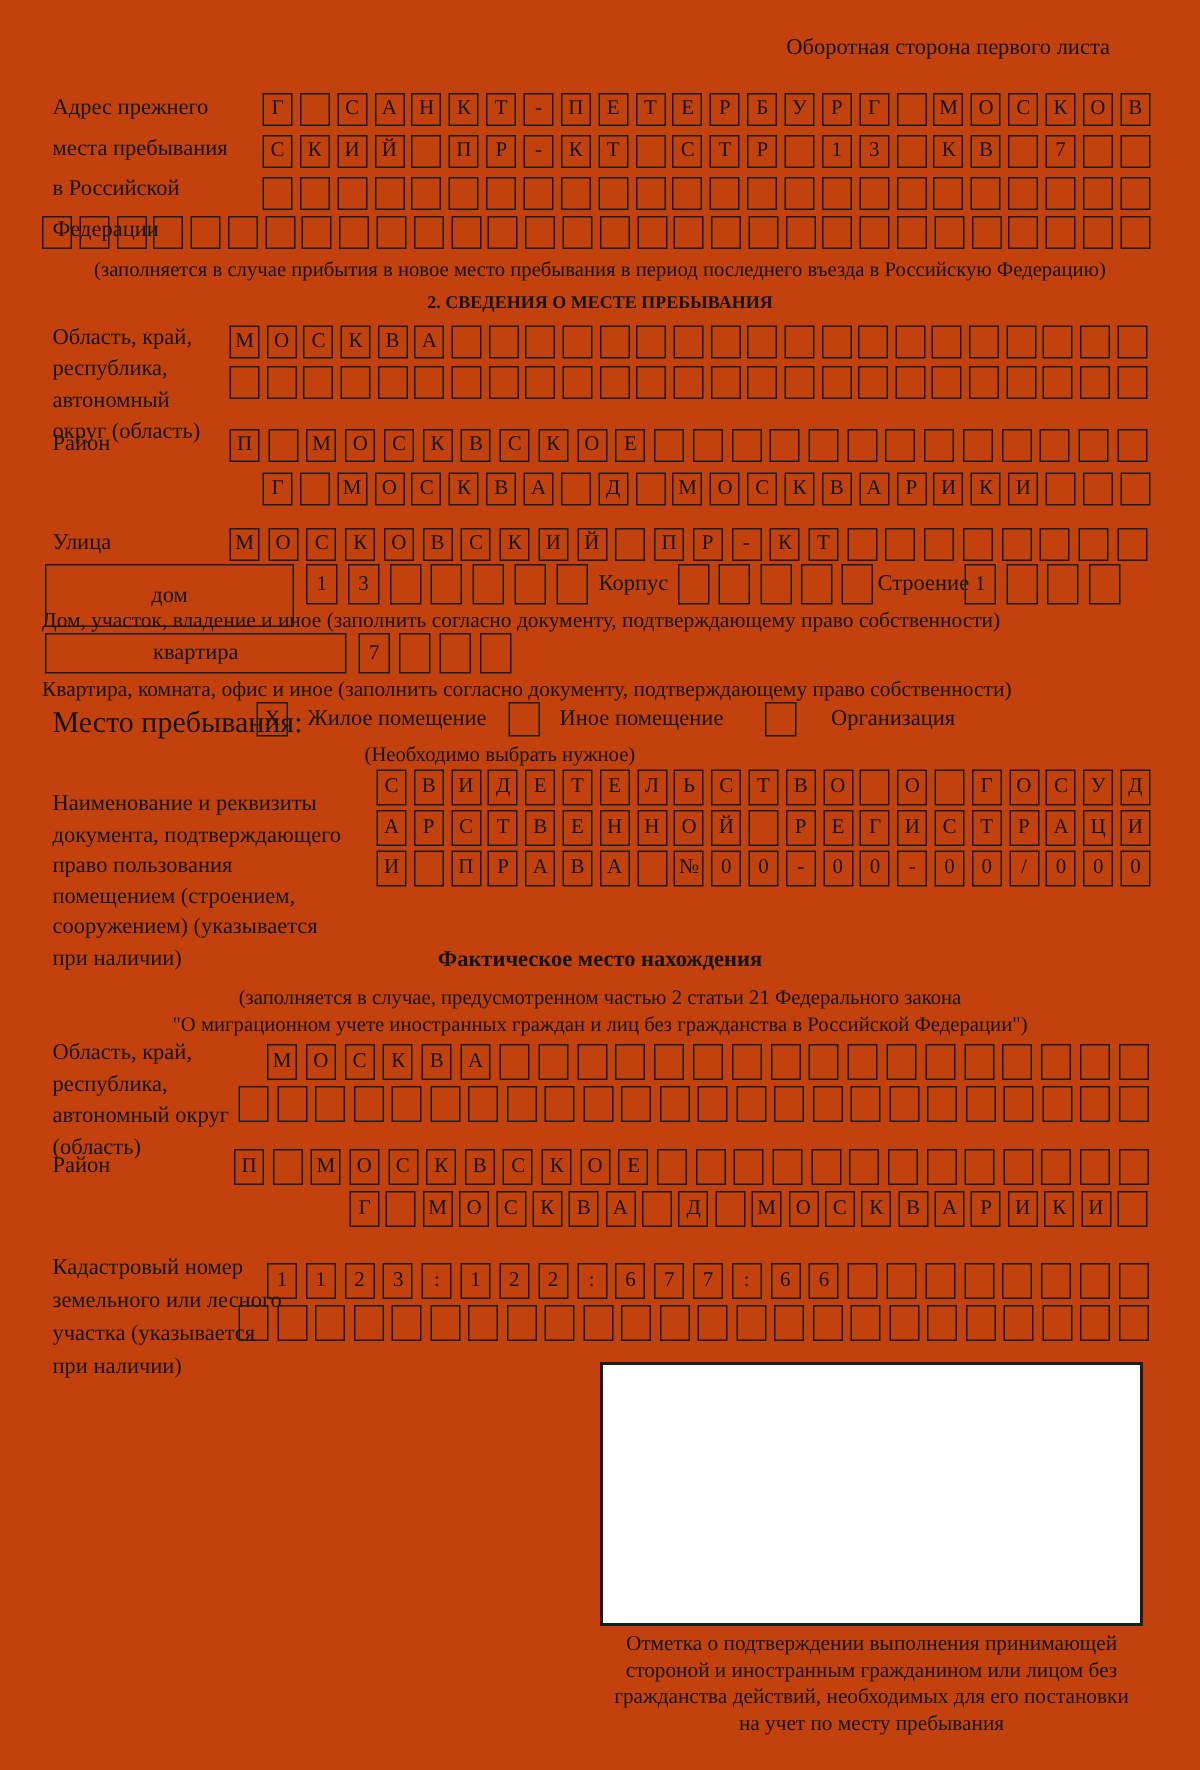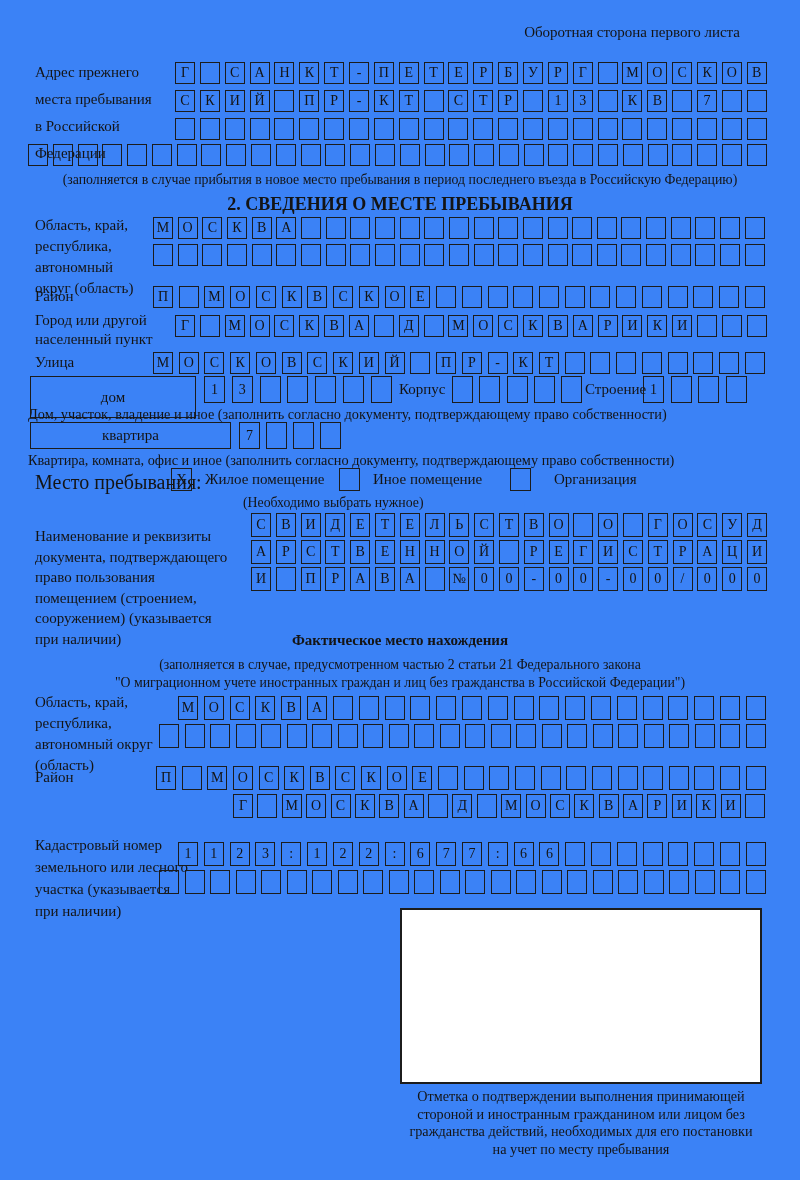--- a/index.html
+++ b/index.html
@@ -1,16 +1,16 @@
 <!DOCTYPE html>
 <html><head>
 <meta charset="utf-8">
 <style>
   html,body{margin:0;padding:0;background:#fff;}
-  .page{position:relative;width:800px;height:1180px;background:#3b82f6;overflow:hidden;
+  .page{position:relative;width:800px;height:1180px;background:#c2410c;overflow:hidden;
         font-family:"Liberation Serif","DejaVu Serif",serif;color:#141414;}
   .abs{position:absolute;}
   .lbl{white-space:pre-line;font-size:15px;line-height:26px;}
   .note{font-size:13.8px;white-space:nowrap;}
   .center{text-align:center;}
   .b{font-weight:bold;}
   .cellrow{position:absolute;display:flex;justify-content:space-between;}
   .cell{flex:0 0 20px;height:22px;border:1.7px solid #1c1c1c;box-sizing:border-box;
         display:flex;align-items:center;justify-content:center;font-size:14px;line-height:1;}
   .tall .cell{height:24px;}
@@ -138,21 +138,21 @@
       <span class="cell"></span>
       <span class="cell"></span>
       <span class="cell"></span>
       <span class="cell"></span>
       <span class="cell"></span>
       <span class="cell"></span>
       <span class="cell"></span>
     </div>
   <div class="abs note center" style="left:0;top:172px;width:800px;">(заполняется в случае прибытия в новое место пребывания в период последнего въезда в Российскую Федерацию)</div>
 
-  <div class="abs center b" style="left:0;top:194px;width:800px;font-size:18px;">2. СВЕДЕНИЯ О МЕСТЕ ПРЕБЫВАНИЯ</div>
+  <div class="abs center b" style="left:0;top:194px;width:800px;font-size:12px;">2. СВЕДЕНИЯ О МЕСТЕ ПРЕБЫВАНИЯ</div>
 
   <div class="abs lbl" style="left:35px;top:215px;width:125px;line-height:21px;">Область, край,
 республика,
 автономный
 округ (область)</div>
   <div class="cellrow" style="left:153px;top:217px;width:612px;">
       <span class="cell">М</span>
       <span class="cell">О</span>
       <span class="cell">С</span>
       <span class="cell">К</span>
@@ -227,22 +227,20 @@
       <span class="cell"></span>
       <span class="cell"></span>
       <span class="cell"></span>
       <span class="cell"></span>
       <span class="cell"></span>
       <span class="cell"></span>
       <span class="cell"></span>
       <span class="cell"></span>
     </div>
 
-  <div class="abs lbl" style="left:35px;top:311px;width:140px;line-height:19px;">Город или другой
-населенный пункт</div>
   <div class="cellrow" style="left:175px;top:315px;width:592px;">
       <span class="cell">Г</span>
       <span class="cell"></span>
       <span class="cell">М</span>
       <span class="cell">О</span>
       <span class="cell">С</span>
       <span class="cell">К</span>
       <span class="cell">В</span>
       <span class="cell">А</span>
       <span class="cell"></span>

